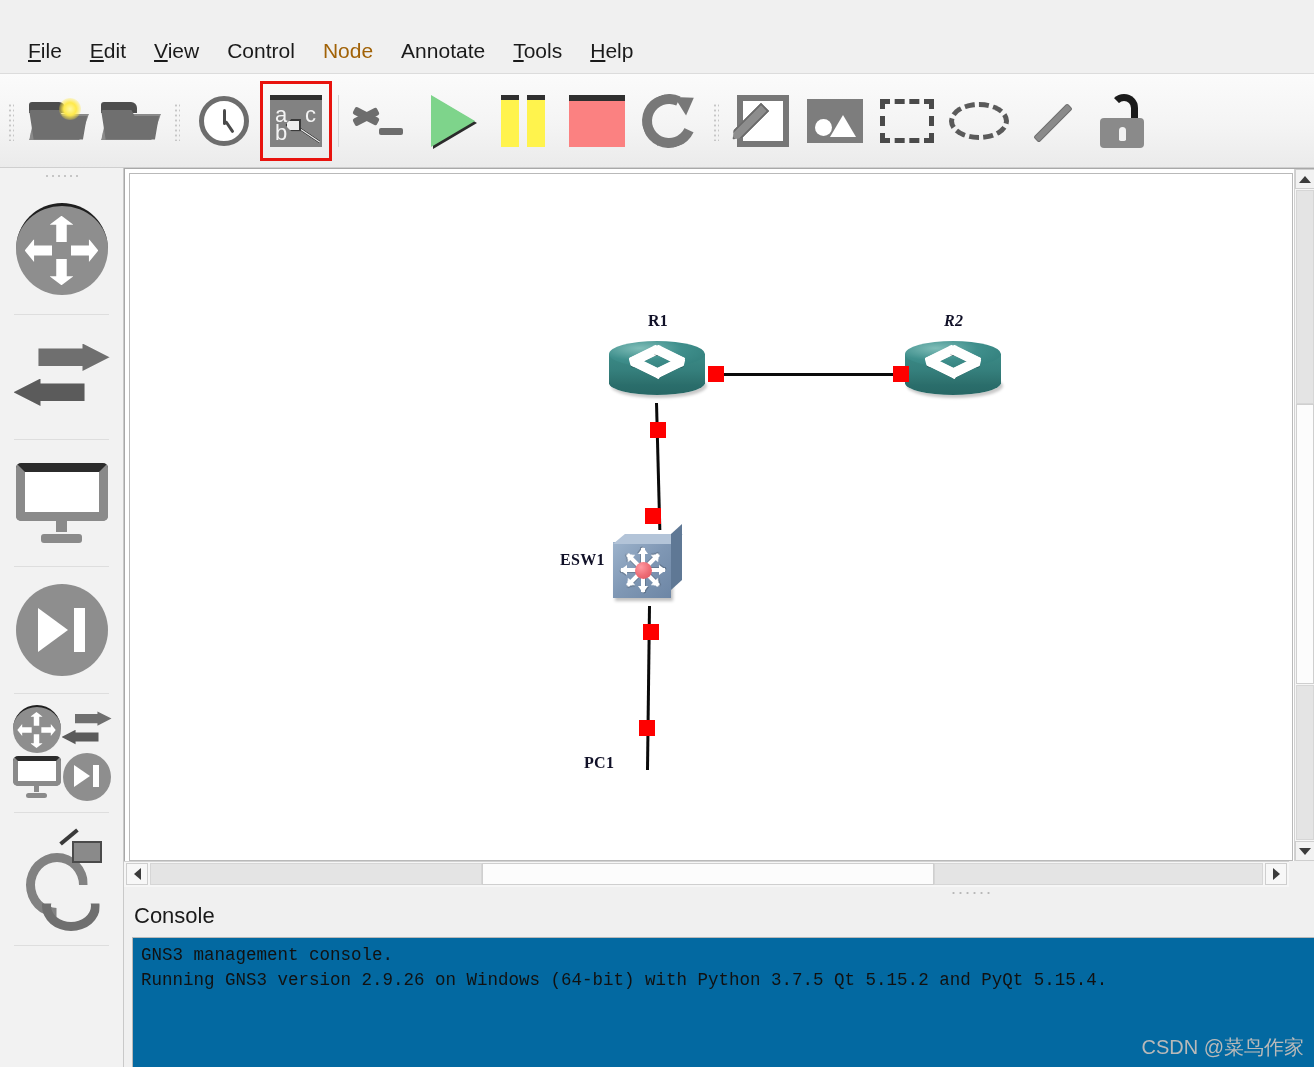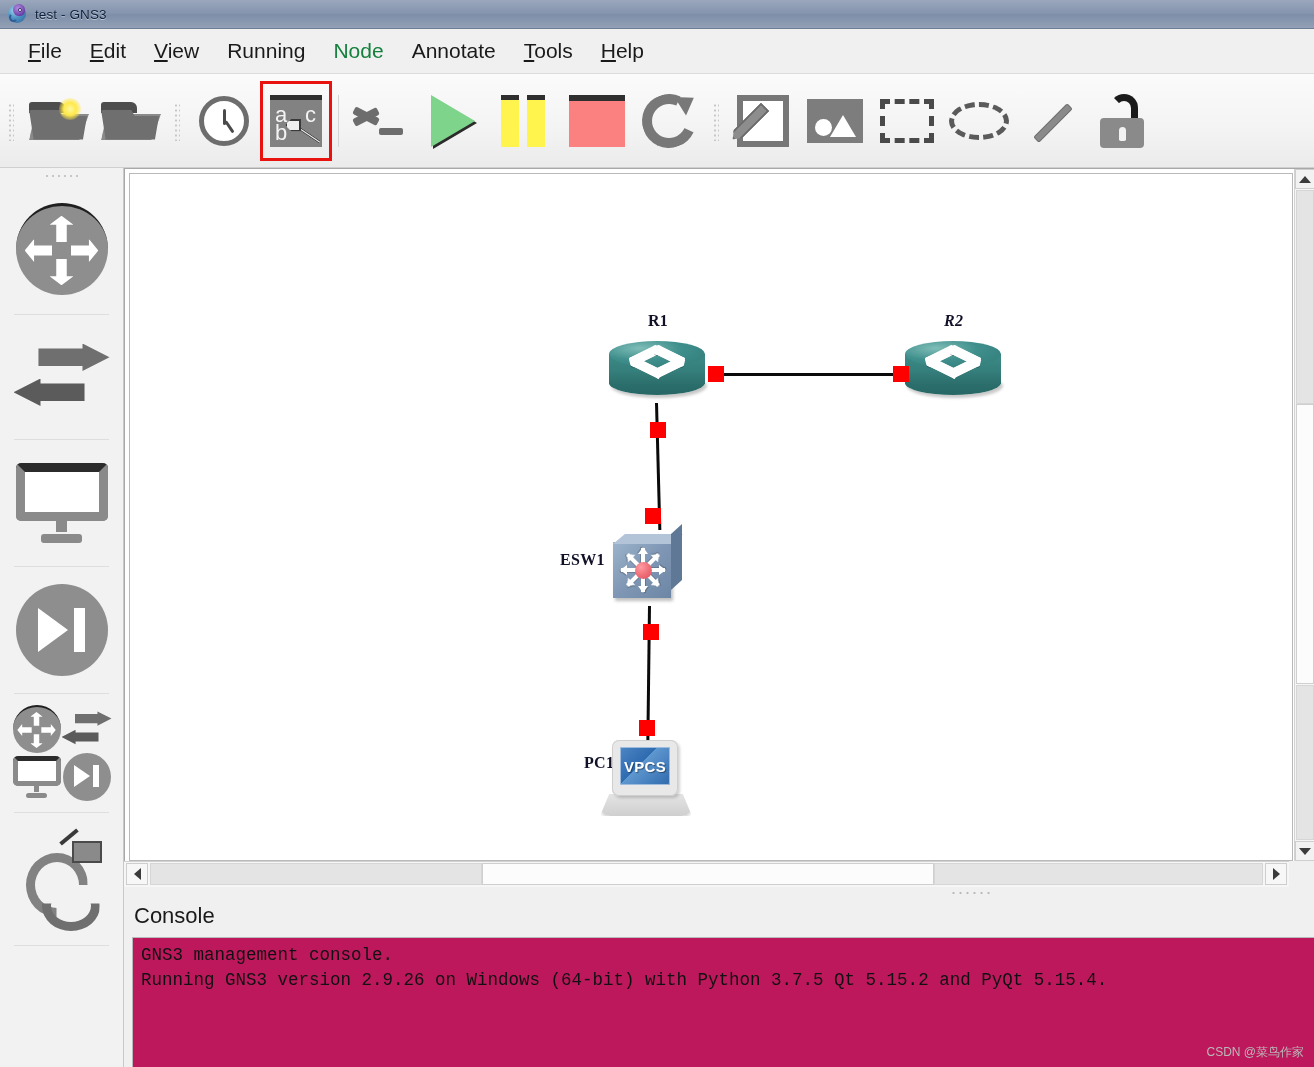--- a/index.html
+++ b/index.html
@@ -42,21 +42,21 @@
 
   
   .menubar {
     position: absolute; left: 0; top: 29px; width: 1314px; height: 45px;
     background: #f0f0f0; display: flex; align-items: center; padding-left: 14px;
     border-bottom: 1px solid #dcdcdc;
   }
   .menu-item {
     font-size: 21px; color: #1a1a1a; padding: 2px 14px; cursor: default; white-space: nowrap;
   }
-  .menu-item.disabled { color: #15803d; }
+  .menu-item.disabled { color: #a16207; }
   .menu-item .mn { text-decoration: underline; }
 
   
   .toolbar {
     position: absolute; left: 0; top: 74px; width: 1314px; height: 94px;
     background: linear-gradient(to bottom, #fbfbfb 0%, #f4f4f4 55%, #ebebeb 100%);
     display: flex; align-items: center; border-bottom: 1px solid #cfcfcf;
   }
   .tgrip { width: 16px; height: 52px; flex: 0 0 auto; position: relative; margin: 0 3px; }
   .tgrip::before {
@@ -367,53 +367,44 @@
 
   .link { position: absolute; background: #0a0a0a; transform-origin: top left; }
   .dot { position: absolute; width: 16px; height: 16px; background: #fe0000; }
 
   
   .console-panel { position: absolute; left: 124px; top: 899px; width: 1190px; height: 168px; background: #f0f0f0; }
   .console-title {
     position: absolute; left: 10px; top: 4px; font-size: 22px; color: #1a1a1a;
   }
   .console-body {
-    position: absolute; left: 8px; top: 38px; right: 0; bottom: 0; background: #be185d;
+    position: absolute; left: 8px; top: 38px; right: 0; bottom: 0; background: #0369a1;
     border: 1px solid #b9b9b9; border-right: none; border-bottom: none;
     padding: 5px 10px 0 8px; overflow: hidden;
   }
   .console-line {
     font-family: "Liberation Mono", monospace; font-size: 17.5px; line-height: 1.42; color: #111;
     white-space: pre;
   }
   .watermark {
-    position: absolute; right: 10px; bottom: 6px; font-size: 12px; color: #b9b9b9;
+    position: absolute; right: 10px; bottom: 6px; font-size: 20px; color: #b9b9b9;
     font-family: "Liberation Sans", sans-serif;
   }
 </style>
 </head>
 <body>
 
 <div id="app">
 
-  <div class="titlebar">
-    <div class="tb-icon">
-      <div class="ball"></div>
-        <div class="head"></div>
-        <div class="eye"></div>
-        <div class="tail"></div>
-    </div>
-    <div class="tb-title">test - GNS3</div>
-  </div>
 
   <div class="menubar">
     <div class="menu-item"><span class="mn">F</span><span>ile</span></div>
     <div class="menu-item"><span class="mn">E</span><span>dit</span></div>
     <div class="menu-item"><span class="mn">V</span><span>iew</span></div>
-    <div class="menu-item">Running</div>
+    <div class="menu-item">Control</div>
     <div class="menu-item disabled">Node</div>
     <div class="menu-item">Annotate</div>
     <div class="menu-item"><span class="mn">T</span><span>ools</span></div>
     <div class="menu-item"><span class="mn">H</span><span>elp</span></div>
   </div>
 
   <div class="toolbar">
     <div class="tgrip"></div>
 
     <div class="tbtn">
@@ -630,27 +621,20 @@
         <span class="sp" style="transform: rotate(180deg)"></span>
         <span class="sp" style="transform: rotate(225deg)"></span>
         <span class="sp" style="transform: rotate(270deg)"></span>
         <span class="sp" style="transform: rotate(315deg)"></span>
         <div class="hub"></div>
       </div>
       <div class="dot" style="left:513px; top:450px;"></div>
 
       <div class="node-label" style="left:454px; top:580px;">PC1</div>
       <div class="dot" style="left:509px; top:546px;"></div>
-      <div class="pc-node" style="left:470px; top:566px;">
-        <div class="base"></div>
-        <div class="lid"></div>
-        <div class="scr">
-          <span>VPCS</span>
-        </div>
-      </div>
     </div>
 
     <div class="vscroll">
       <div class="vs-up">
           <i></i>
         </div>
       <div class="vs-track-top"></div>
       <div class="vs-thumb"></div>
       <div class="vs-track-bot"></div>
       <div class="vs-dn">

